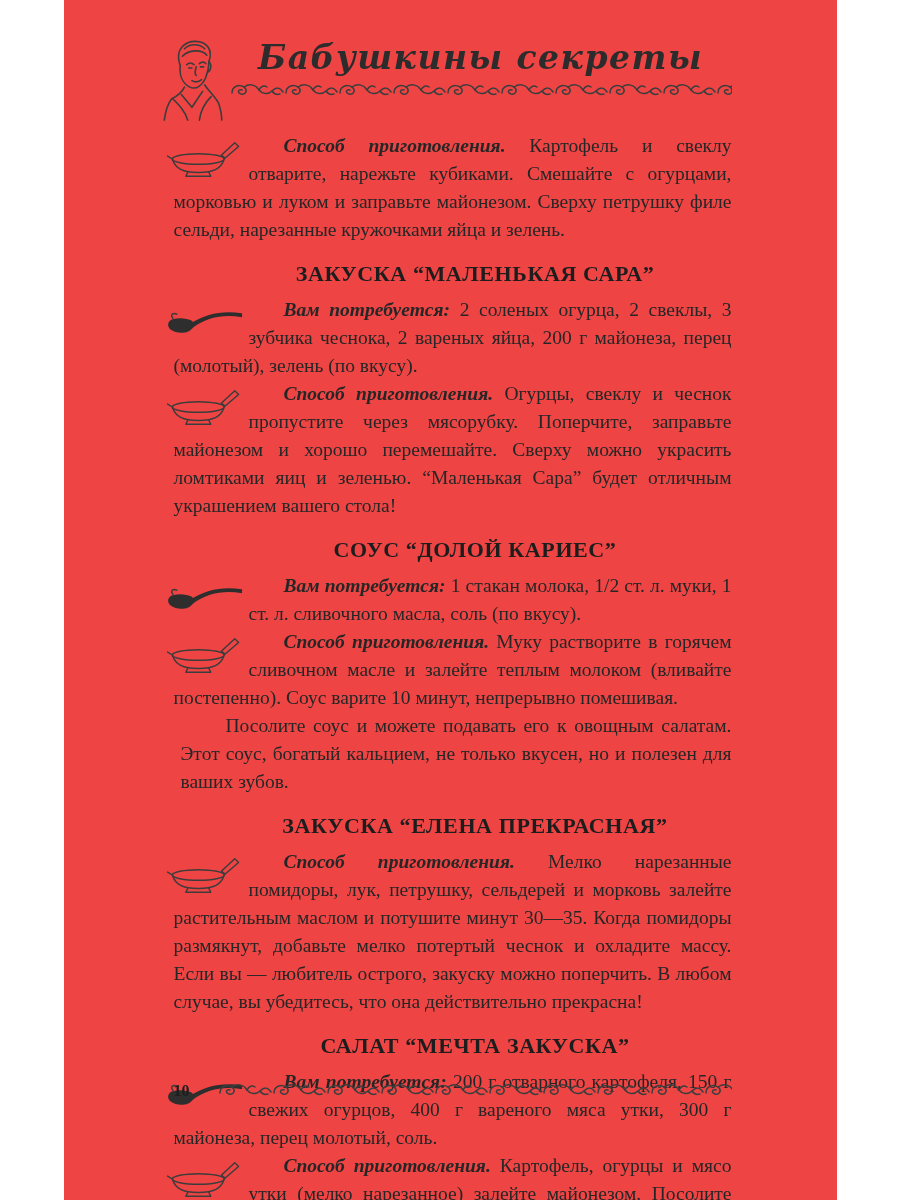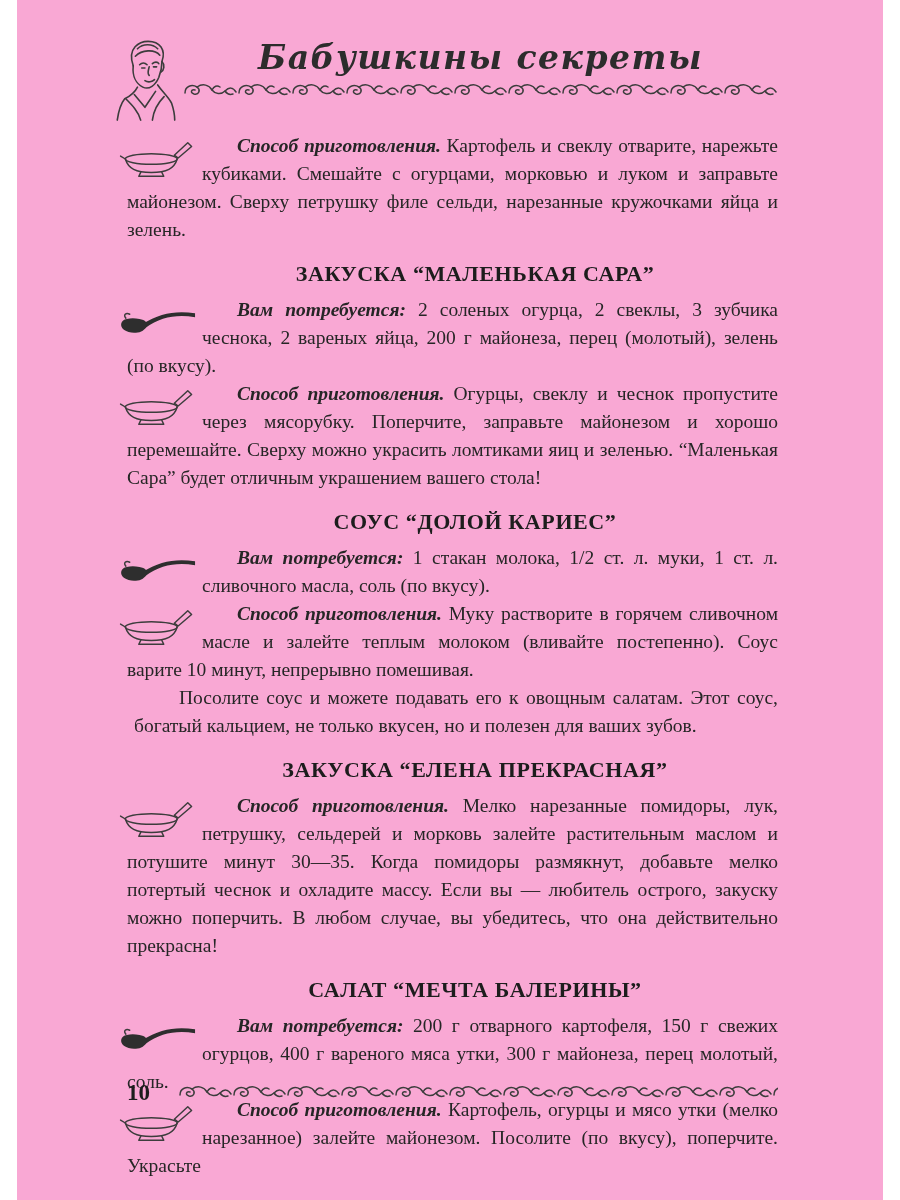--- a/index.html
+++ b/index.html
@@ -1,36 +1,36 @@
 <!DOCTYPE html>
 <html><head>
 <meta charset="utf-8">
 <style>
   html,body{margin:0;padding:0;background:#ffffff;}
-  .page{width:866px;height:1200px;position:relative;background:#f9a8d4;
+  .page{width:773px;height:1200px;position:relative;background:#ef4444;
         font-family:"Liberation Serif",serif;color:#262626;overflow:hidden;margin:0 auto;}
   
   .header{display:flex;align-items:flex-start;padding:36px 105px 0 96px;}
   .portrait{width:66px;height:84px;flex:0 0 auto;margin-right:4px;}
   .header-right{flex:1;display:flex;flex-direction:column;align-items:center;padding-top:2px;}
   .page-title{font-family:"DejaVu Serif",serif;font-style:italic;font-weight:bold;
               font-size:33px;letter-spacing:1.5px;color:#2c2c2c;white-space:nowrap;}
   .scroll{width:100%;height:22px;margin-top:3px;}
   
   .content{margin:12px 105px 0 110px;}
   .para{font-size:19.5px;line-height:28px;text-align:justify;margin:0;}
   .float-icon{float:left;width:78px;height:48px;margin:3px 5px 0 -8px;}
   .float-icon svg{width:100%;height:100%;}
   .label{font-weight:bold;font-style:italic;margin-left:35px;}
   .heading{clear:both;font-size:22px;font-weight:bold;letter-spacing:0.6px;color:#1d1d1d;
            margin:17px 0 9px 45px;font-family:"Liberation Serif",serif;text-align:center;}
   .note{text-indent:45px;margin-left:7px;}
   
   .footer{position:absolute;left:110px;right:105px;top:1080px;display:flex;align-items:center;}
-  .page-number{font-size:23px;font-weight:bold;color:#1d1d1d;margin-right:28px;}
+  .page-number{font-size:16px;font-weight:bold;color:#1d1d1d;margin-right:28px;}
   .footer .scroll{flex:1;margin-top:0;}
   .ink{stroke:#3c3c3c;fill:none;stroke-width:1.5;stroke-linecap:round;stroke-linejoin:round;}
 </style>
 </head>
 <body>
 
 <div class="page">
 
   <div class="header">
     <div class="portrait">
@@ -146,21 +146,21 @@
           <ellipse cx="32" cy="25" rx="27" ry="5.5" class="ink" stroke-width="1.4"></ellipse>
           <path d="M5 25 C8 35 16 39 32 39 C48 39 56 35 59 25" class="ink" stroke-width="1.4"></path>
           <path d="M21 39 L19 43 L45 43 L43 39" class="ink" stroke-width="1.2"></path>
           <path d="M5 25 L0 22" class="ink" stroke-width="1.2"></path>
         </svg>
       </span>
       <span class="label">Способ приготовления.</span>
       <span>Мелко нарезанные помидоры, лук, петрушку, сельдерей и морковь залейте растительным маслом и потушите минут 30—35. Когда помидоры размякнут, добавьте мелко потертый чеснок и охладите массу. Если вы — любитель острого, закуску можно поперчить. В любом случае, вы убедитесь, что она действительно прекрасна!</span>
     </p>
 
-    <h2 class="heading">САЛАТ “МЕЧТА БАЛЕРИНЫ”</h2>
+    <h2 class="heading">САЛАТ “МЕЧТА ЗАКУСКА”</h2>
     <p class="para">
       <span class="float-icon">
         <svg viewBox="0 0 80 42">
           <path d="M24 22 C42 11 58 8 78 11 L78 15 C58 12 43 15 27 26 Z" fill="#2e2e2e"></path>
           <path d="M8 17 C2 18 0 24 5 28 C12 33 24 32 28 25 C30 21 27 18 21 17 C16 16 12 16 8 17 Z" fill="#2e2e2e"></path>
           <path d="M7 16 C4 13 7 10 11 12" class="ink" stroke-width="1.4"></path>
         </svg>
       </span>
       <span class="label">Вам потребуется:</span>
       <span>200 г отварного картофеля, 150 г свежих огурцов, 400 г вареного мяса утки, 300 г майонеза, перец молотый, соль.</span>

